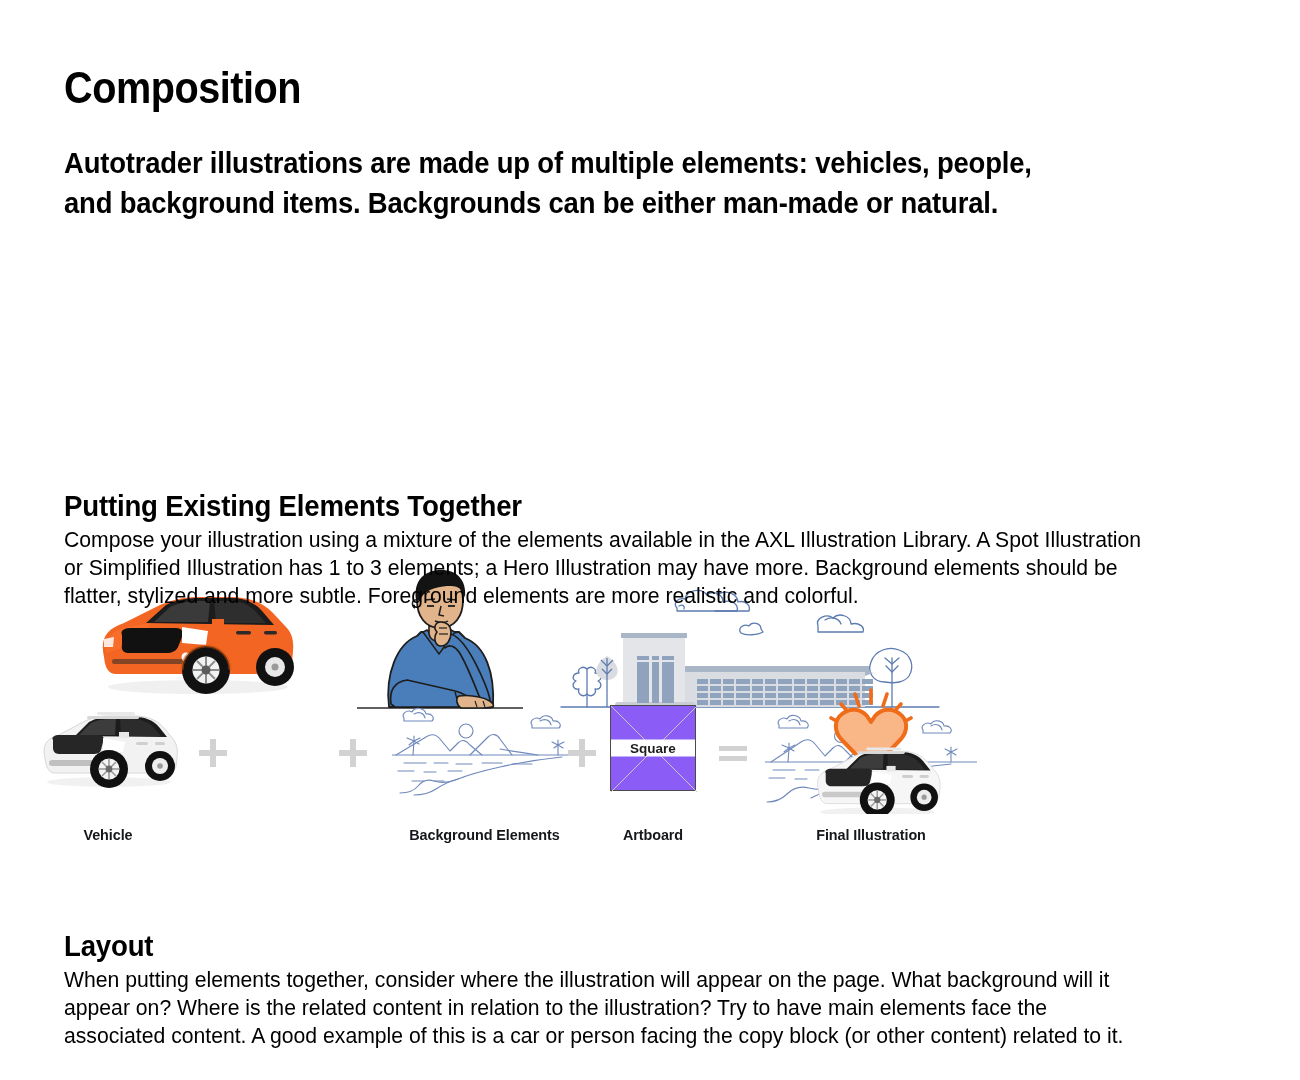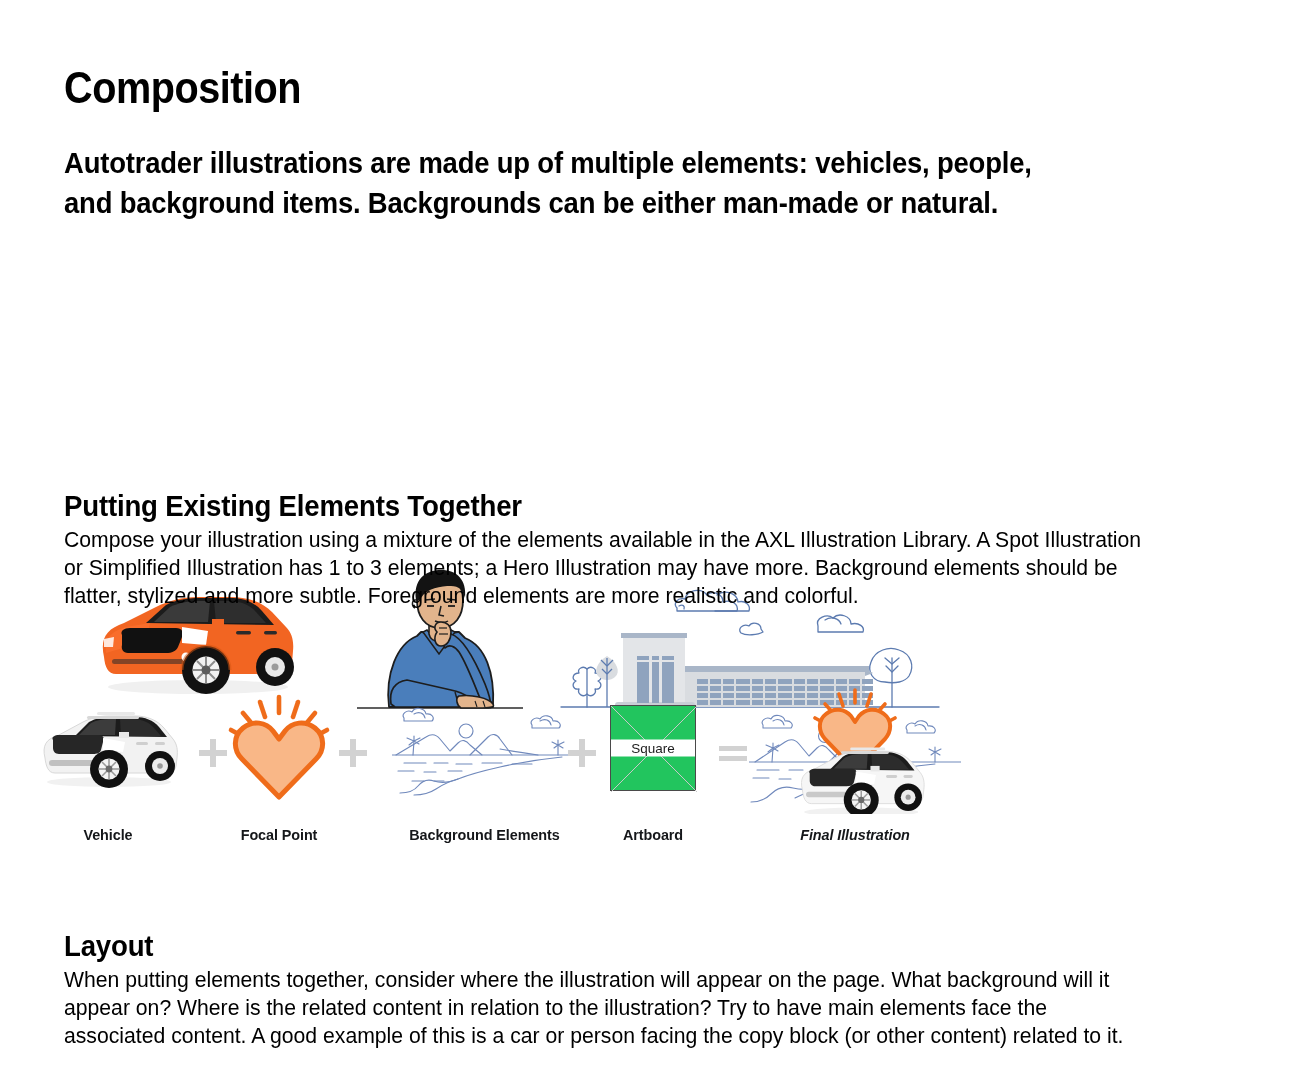--- a/index.html
+++ b/index.html
@@ -134,34 +134,35 @@
     width: 34px;
     height: 34px;
     color: #d2d2d2;
   }
   .op svg { display: block; }
 
   #f-vehicle { left: 32px;  width: 152px; }
   #f-focal   { left: 222px; width: 114px; }
   #f-bg      { left: 392px; width: 185px; }
   #f-art     { left: 592px; width: 122px; }
-  #f-final   { left: 744px; width: 222px; font-style: italic; }
+  #f-final   { left: 760px; width: 222px; }
 
   #op-1 { left: 196px; }
   #op-2 { left: 336px; }
   #op-3 { left: 565px; }
   #op-4 { left: 716px; }
 
   .artboard-box {
     width: 86px;
     height: 86px;
     border: 1.4px solid #4a4a4a;
     position: relative;
-    background: #22c55e;
+    background: #8b5cf6;
     box-sizing: border-box;
+    font-weight: bold;
   }
   .artboard-box .diag { position: absolute; inset: 0; }
   .artboard-box .sq-label {
     position: absolute;
     left: 0; right: 0;
     top: 50%;
     transform: translateY(-50%);
     text-align: center;
     font-family: "Liberation Sans", sans-serif;
     font-size: 13.5px;
@@ -448,37 +449,20 @@
 
     <div class="op" id="op-1">
       <svg width="34" height="34" viewBox="0 0 34 34">
           <g fill="#d2d2d2">
             <rect x="14" y="3" width="6" height="28"></rect>
             <rect x="3" y="14" width="28" height="6"></rect>
           </g>
         </svg>
     </div>
 
-    <div class="f-item" id="f-focal">
-      <div class="f-art">
-        <svg width="108" height="110" viewBox="0 0 108 110" xmlns="http://www.w3.org/2000/svg">
-          <g stroke="#EF6C1A" stroke-width="4.6" stroke-linecap="round">
-            <line x1="54" y1="4" x2="54" y2="20"></line>
-            <line x1="35" y1="9" x2="40" y2="24"></line>
-            <line x1="73" y1="9" x2="68" y2="24"></line>
-            <line x1="18" y1="20" x2="28" y2="32"></line>
-            <line x1="90" y1="20" x2="80" y2="32"></line>
-            <line x1="6" y1="37" x2="19" y2="44"></line>
-            <line x1="102" y1="37" x2="89" y2="44"></line>
-          </g>
-          <path d="M54 104 L17 66 C8 57 8 43 18 35 C28 27 41 29 48 38 L54 46 L60 38 C67 29 80 27 90 35 C100 43 100 57 91 66 Z" fill="#F9B787" stroke="#EF6C1A" stroke-width="5" stroke-linejoin="round"></path>
-        </svg>
-      </div>
-      <div class="f-label">Focal Point</div>
-    </div>
 
     <div class="op" id="op-2">
       <svg width="34" height="34" viewBox="0 0 34 34">
           <g fill="#d2d2d2">
             <rect x="14" y="3" width="6" height="28"></rect>
             <rect x="3" y="14" width="28" height="6"></rect>
           </g>
         </svg>
     </div>
 

